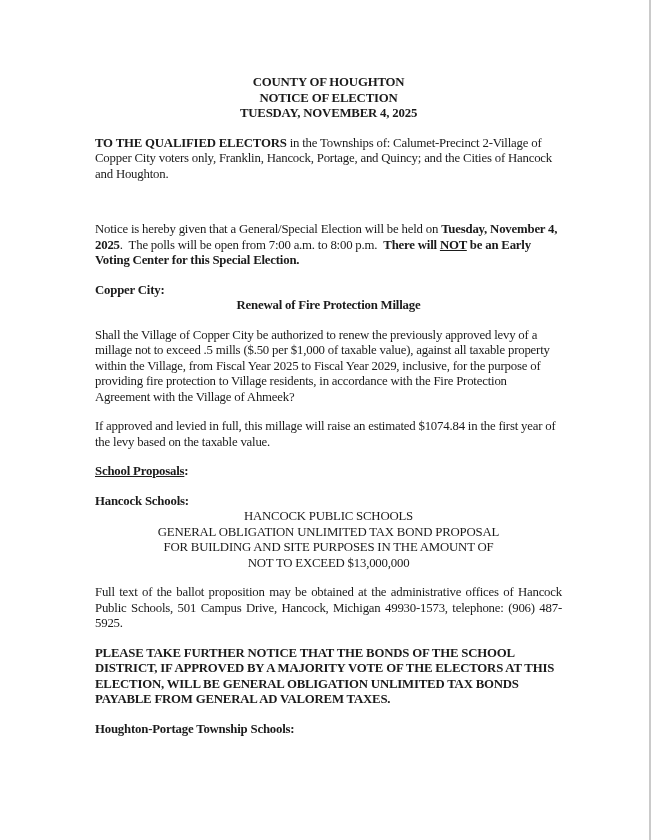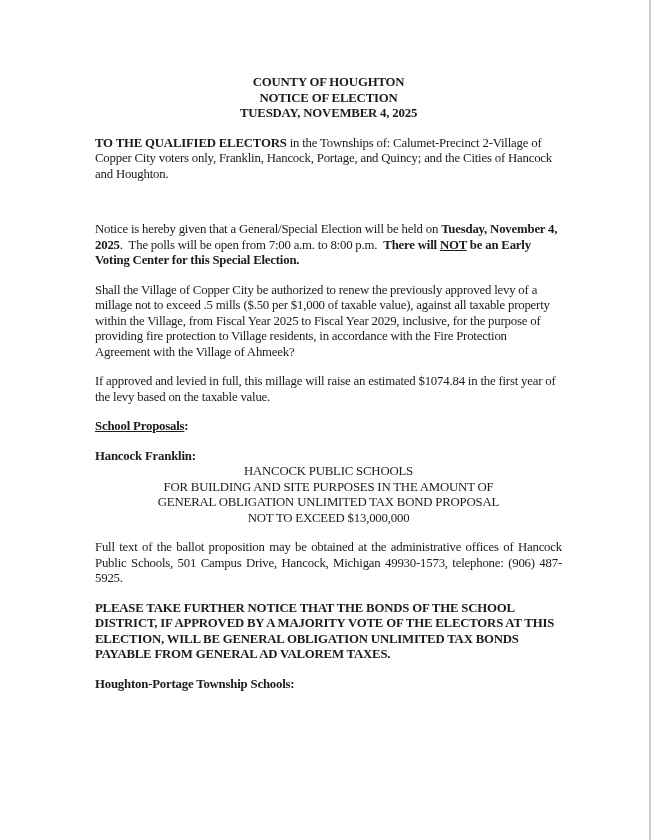--- a/index.html
+++ b/index.html
@@ -53,33 +53,37 @@
     <div>COUNTY OF HOUGHTON</div>
     <div>NOTICE OF ELECTION</div>
     <div>TUESDAY, NOVEMBER 4, 2025</div>
   </div>
 
   <p class="blk"><span class="b">TO THE QUALIFIED ELECTORS</span><span> in the Townships of: Calumet-Precinct 2-Village of Copper City voters only, Franklin, Hancock, Portage, and Quincy; and the Cities of Hancock and Houghton.</span></p>
 
   <p class="blk prewrap"><span>Notice is hereby given that a General/Special Election will be held on </span><span class="b">Tuesday, November 4, 2025</span><span>.  The polls will be open from 7:00 a.m. to 8:00 p.m.  </span><span class="b">There will </span><span class="b u">NOT</span><span class="b"> be an Early Voting Center for this Special Election.</span></p>
 
 
+  <div class="blk">
+    <div class="b">Copper City:</div>
+    <div class="b center tight">Renewal of Fire Protection Millage</div>
+  </div>
 
   <p class="blk">Shall the Village of Copper City be authorized to renew the previously approved levy of a millage not to exceed .5 mills ($.50 per $1,000 of taxable value), against all taxable property within the Village, from Fiscal Year 2025 to Fiscal Year 2029, inclusive, for the purpose of providing fire protection to Village residents, in accordance with the Fire Protection Agreement with the Village of Ahmeek?</p>
 
   <p class="blk">If approved and levied in full, this millage will raise an estimated $1074.84 in the first year of the levy based on the taxable value.</p>
 
   <p class="blk b"><span class="u">School Proposals</span><span>:</span></p>
 
   <div class="blk">
-    <div class="b">Hancock Franklin:</div>
+    <div class="b">Hancock Schools:</div>
     <div class="center">
       <div>HANCOCK PUBLIC SCHOOLS</div>
+      <div>GENERAL OBLIGATION UNLIMITED TAX BOND PROPOSAL</div>
       <div>FOR BUILDING AND SITE PURPOSES IN THE AMOUNT OF</div>
-      <div>GENERAL OBLIGATION UNLIMITED TAX BOND PROPOSAL</div>
       <div>NOT TO EXCEED $13,000,000</div>
     </div>
   </div>
 
   <p class="blk justify">Full text of the ballot proposition may be obtained at the administrative offices of Hancock Public Schools, 501 Campus Drive, Hancock, Michigan 49930-1573, telephone: (906) 487-5925.</p>
 
   <p class="blk b">PLEASE TAKE FURTHER NOTICE THAT THE BONDS OF THE SCHOOL DISTRICT, IF APPROVED BY A MAJORITY VOTE OF THE ELECTORS AT THIS ELECTION, WILL BE GENERAL OBLIGATION UNLIMITED TAX BONDS PAYABLE FROM GENERAL AD VALOREM TAXES.</p>
 
   <p class="blk b">Houghton-Portage Township Schools:</p>
 </div>

